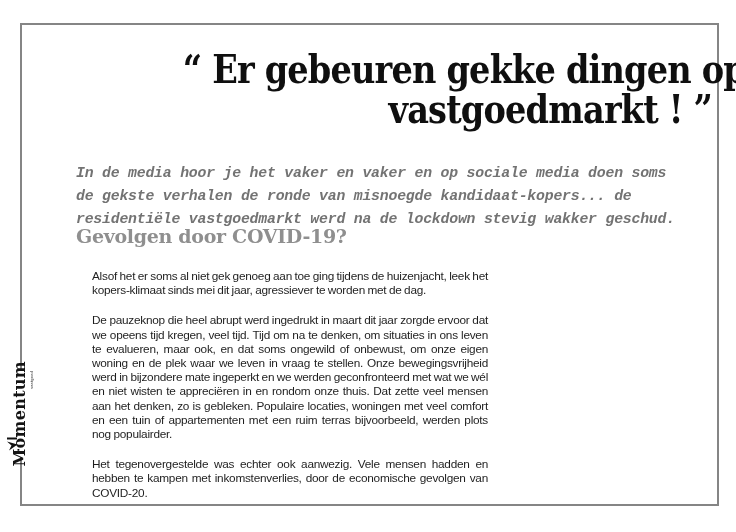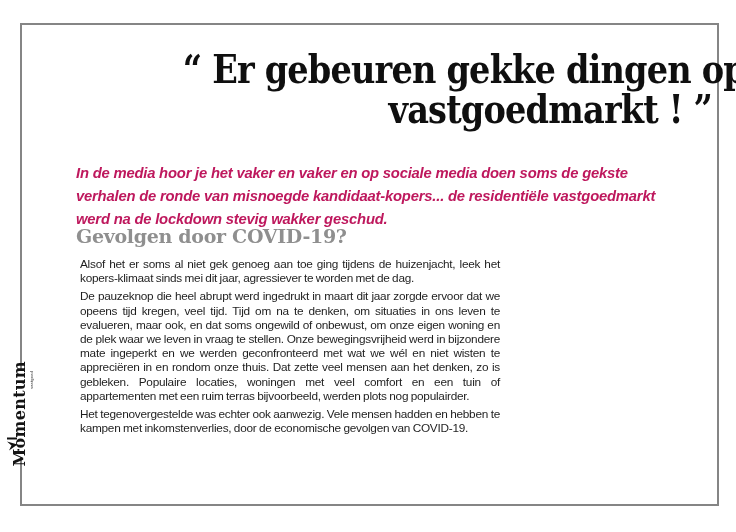--- a/index.html
+++ b/index.html
@@ -18,33 +18,33 @@
   .headline{
     position:absolute;right:5px;top:24px;left:60px;
     text-align:right;color:#0f0f0f;
     font-family:"DejaVu Serif","Liberation Serif",serif;
     font-weight:700;font-size:40px;line-height:40px;letter-spacing:-1px;
   }
   .headline .hl-line{transform:scaleX(0.84);transform-origin:100% 50%;white-space:nowrap;}
   .intro{
     position:absolute;left:54px;top:137px;width:604px;
     font-style:italic;font-weight:600;font-size:14.8px;line-height:23px;
-    letter-spacing:-0.2px;color:#be185d;
+    letter-spacing:-0.2px;color:#737373;font-family:Liberation Mono, monospace;
   }
   .section-heading{
     position:absolute;left:54px;top:200px;
     font-family:"DejaVu Serif","Liberation Serif",serif;
     font-weight:700;font-size:19px;letter-spacing:-0.3px;color:#8f8f8f;
   }
   .body-text{
     position:absolute;left:54px;top:228px;width:428px;
     font-size:11.8px;line-height:14.2px;letter-spacing:-0.25px;word-spacing:-0.5px;
     color:#1e1e1e;text-align:justify;
   }
-  .body-text p{margin:4px;padding:0;}
+  .body-text p{margin:16px;padding:0;}
   .logo-vertical{
     position:absolute;left:5px;top:371px;width:28px;height:86px;
     display:flex;align-items:center;justify-content:center;
     background:#ffffff;z-index:3;
   }
   .logo-vertical .logo-word{
     writing-mode:vertical-rl;transform:rotate(180deg);
     font-family:"DejaVu Serif","Liberation Serif",serif;
     font-weight:700;font-size:16px;letter-spacing:0.3px;color:#141414;white-space:nowrap;
   }
@@ -68,21 +68,21 @@
     <div class="hl-line">vastgoedmarkt ! ”</div>
   </div>
 
   <div class="intro">In de media hoor je het vaker en vaker en op sociale media doen soms de gekste verhalen de ronde van misnoegde kandidaat-kopers... de residentiële vastgoedmarkt werd na de lockdown stevig wakker geschud.</div>
 
   <div class="section-heading">Gevolgen door COVID-19?</div>
 
   <div class="body-text">
       <p>Alsof het er soms al niet gek genoeg aan toe ging tijdens de huizenjacht, leek het kopers-klimaat sinds mei dit jaar, agressiever te worden met de dag.</p>
       <p>De pauzeknop die heel abrupt werd ingedrukt in maart dit jaar zorgde ervoor dat we opeens tijd kregen, veel tijd. Tijd om na te denken, om situaties in ons leven te evalueren, maar ook, en dat soms ongewild of onbewust, om onze eigen woning en de plek waar we leven in vraag te stellen. Onze bewegingsvrijheid werd in bijzondere mate ingeperkt en we werden geconfronteerd met wat we wél en niet wisten te appreciëren in en rondom onze thuis. Dat zette veel mensen aan het denken, zo is gebleken. Populaire locaties, woningen met veel comfort en een tuin of appartementen met een ruim terras bijvoorbeeld, werden plots nog populairder.</p>
-      <p>Het tegenovergestelde was echter ook aanwezig. Vele mensen hadden en hebben te kampen met inkomstenverlies, door de economische gevolgen van COVID-19.</p>
+      <p>Het tegenovergestelde was echter ook aanwezig. Vele mensen hadden en hebben te kampen met inkomstenverlies, door de economische gevolgen van COVID-20.</p>
     </div>
 </div>
 
 <div class="logo-vertical">
   <span class="logo-word">Momentum</span>
 </div>
 <span class="logo-sublabel">vastgoed</span>
 
 <svg class="page-arrow" viewBox="0 0 14 16" xmlns="http://www.w3.org/2000/svg">
   <rect x="1" y="1.5" width="10" height="2" fill="#111"></rect>

